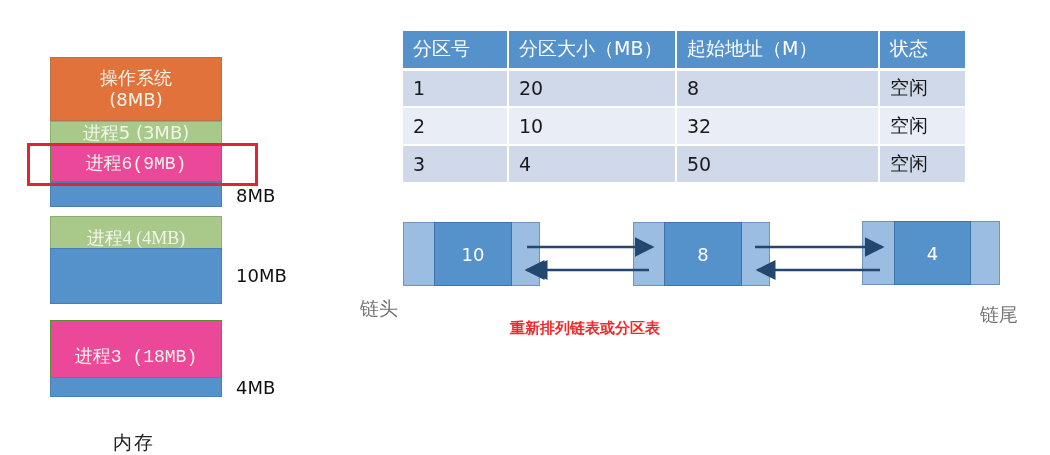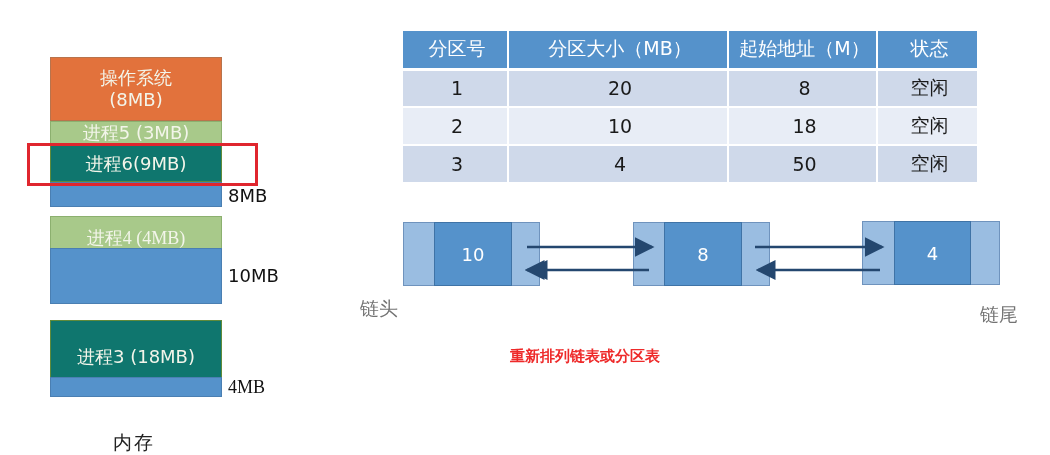--- a/index.html
+++ b/index.html
@@ -11,36 +11,36 @@
 
     
     .mem-block {
       position: absolute; left: 50px; width: 172px;
       box-sizing: border-box; border: 1px solid #6b8fb8;
       display: flex; flex-direction: column; align-items: center; justify-content: center;
       color: #f3f5ea; font-size: 18px; line-height: 22px; text-align: center;
     }
     .mem-os { background: #e2723c; border-color: #b8734c; }
     .mem-light { background: #a8c98a; border-color: #8cb06f; }
-    .mem-dark { background: #0f766e; border-color: #5f8a3a; }
+    .mem-dark { background: #ec4899; border-color: #5f8a3a; font-family: Liberation Mono, monospace; }
     .mem-free { background: #5592cb; border-color: #4a7fb2; }
-    .size-label { position: absolute; left: 228px; font-size: 18px; color: #111; }
+    .size-label { position: absolute; left: 236px; font-size: 18px; color: #111; }
     .mem-caption { position: absolute; left: 113px; top: 418px; font-size: 19px; color: #222; letter-spacing: 2px; margin-top: 12px; }
     .highlight-box {
       position: absolute; left: 27px; top: 143px; width: 231px; height: 43px;
       box-sizing: border-box; border: 3px solid #e0262e;
     }
 
     
     table.ptable {
       position: absolute; left: 403px; top: 31px; border-collapse: collapse;
       font-size: 19px; color: #1a1a1a;
     }
     table.ptable th, table.ptable td {
-      text-align: center; padding: 0 0 0 4px; box-sizing: border-box;
+      text-align: left; padding: 0 0 0 10px; box-sizing: border-box;
       border-left: 2px solid #ffffff; border-bottom: 2px solid #ffffff; margin-left: 7px;
     }
     table.ptable th:first-child, table.ptable td:first-child { border-left: none; }
     table.ptable th {
       background: #5592cb; color: #ffffff; font-weight: normal; height: 38px;
       border-bottom: 3px solid #ffffff;
     }
     table.ptable tr.odd td { background: #cfd9ea; height: 38px; }
     table.ptable tr.even td { background: #e8edf6; height: 38px; }
 
@@ -49,21 +49,21 @@
       position: absolute; height: 64px; box-sizing: border-box;
       background: #9abde1; border: 1px solid #6f93bd;
     }
     .node-inner {
       position: absolute; top: -1px; height: 64px; box-sizing: border-box;
       background: #5592cb; border: 1px solid #3f73a6;
       color: #ffffff; font-size: 18px;
       display: flex; align-items: center; justify-content: center;
     }
     .chain-label { position: absolute; font-size: 19px; color: #737373; }
-    .note { position: absolute; left: 510px; top: 319px; font-size: 15px; font-weight: bold; color: #ee2a2a; margin-top: 28px; }
+    .note { position: absolute; left: 510px; top: 319px; font-size: 15px; font-weight: bold; color: #ee2a2a; }
     svg.arrows { position: absolute; left: 0; top: 0; }
   </style>
 </head>
 <body>
 
 <div class="mem-block mem-os" style="top:57px;height:64px;">
   <span>操作系统</span>
   <span>(8MB)</span>
 </div>
 <div class="mem-block mem-light" style="top:121px;height:24px;text-align:center;">
@@ -79,44 +79,44 @@
 <div class="mem-block mem-free" style="top:248px;height:56px;"></div>
 <div class="mem-block mem-dark" style="top:320px;height:73px;">
   <span>进程3 (18MB)</span>
 </div>
 <div class="mem-block mem-free" style="top:377px;height:20px;"></div>
 
 <div class="highlight-box"></div>
 
 <span class="size-label" style="top:185px;">8MB</span>
 <span class="size-label" style="top:265px;">10MB</span>
-<span class="size-label" style="top:377px;font-family:Liberation Serif, serif;">4MB</span>
+<span class="size-label" style="top:377px;">4MB</span>
 
 <span class="mem-caption">内存</span>
 
 <table class="ptable">
   <thead>
     <tr>
       <th style="width:105px;">分区号</th>
-      <th style="width:220px;">分区大小（MB）</th>
-      <th style="width:149px;">起始地址（M）</th>
-      <th style="width:100px;">状态</th>
+      <th style="width:168px;">分区大小（MB）</th>
+      <th style="width:203px;">起始地址（M）</th>
+      <th style="width:86px;">状态</th>
     </tr>
   </thead>
   <tbody>
     <tr class="odd">
       <td>1</td>
       <td>20</td>
       <td>8</td>
       <td>空闲</td>
     </tr>
     <tr class="even">
       <td>2</td>
       <td>10</td>
-      <td>18</td>
+      <td>32</td>
       <td>空闲</td>
     </tr>
     <tr class="odd">
       <td>3</td>
       <td>4</td>
       <td>50</td>
       <td>空闲</td>
     </tr>
   </tbody>
 </table>

